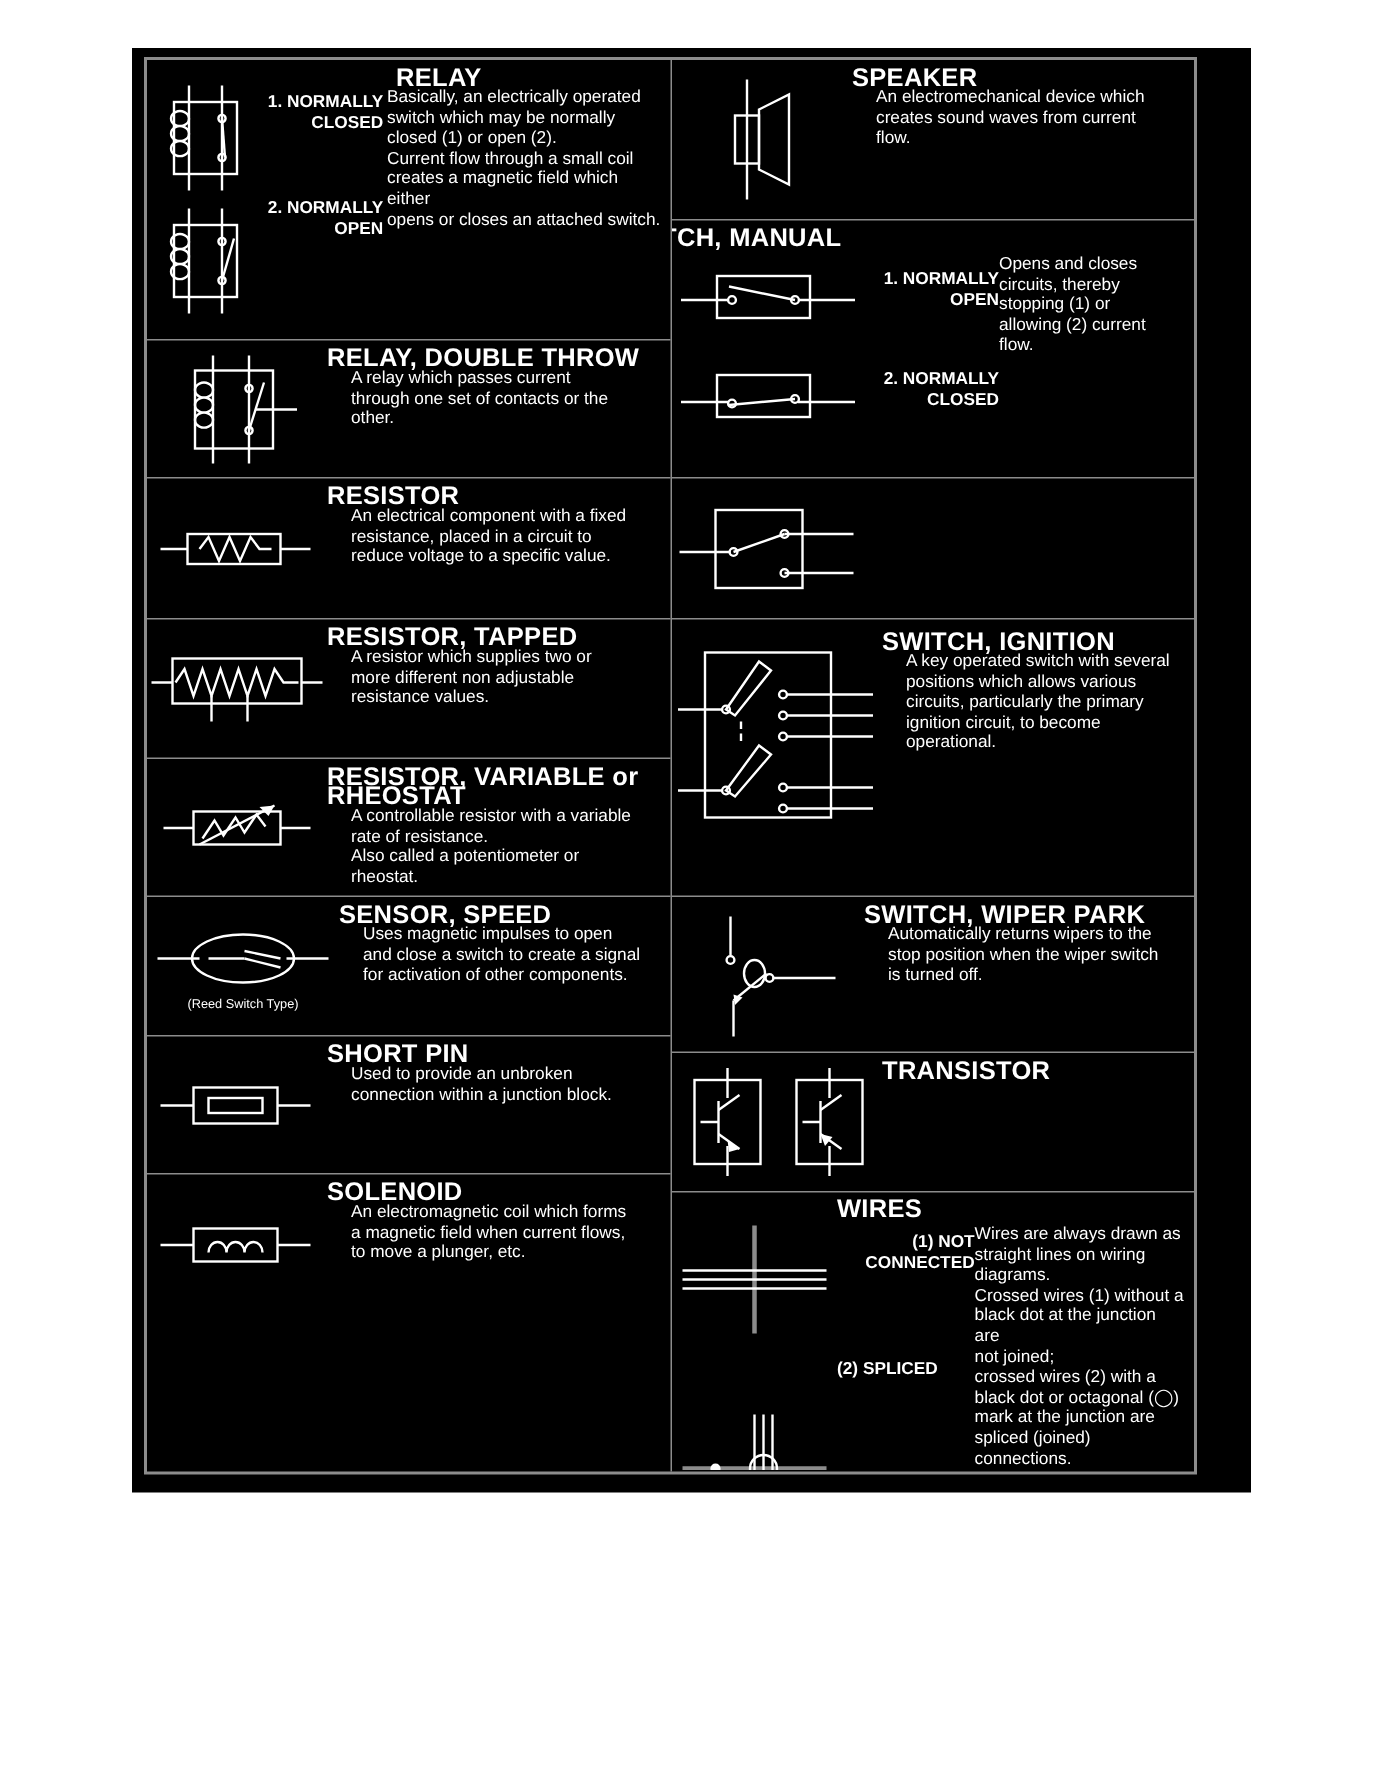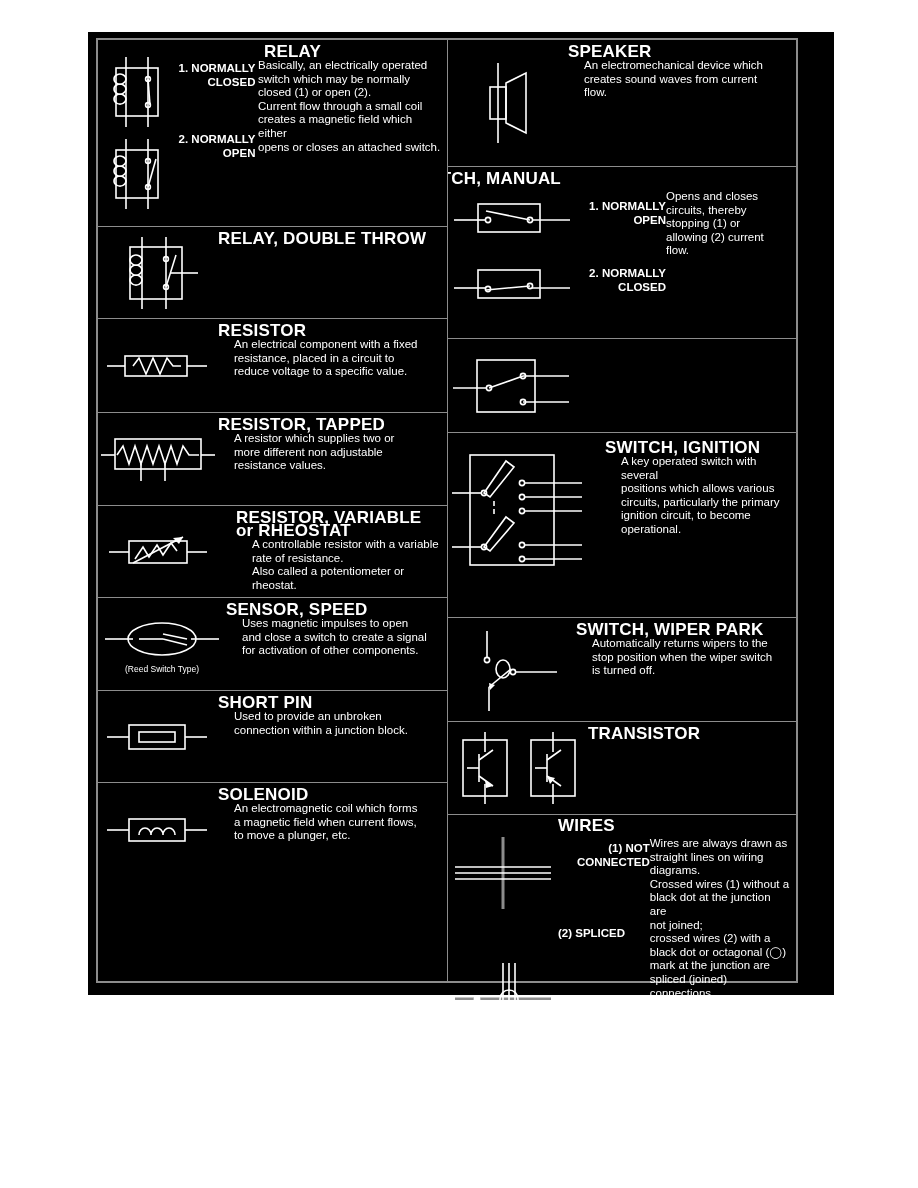--- a/index.html
+++ b/index.html
@@ -149,20 +149,25 @@
             <line class="wht" x1="54" y1="4" x2="54" y2="76"></line>
             <path class="wht" d="M30 27 a6 5 0 1 0 0 .1 M30 37 a6 5 0 1 0 0 .1 M30 47 a6 5 0 1 0 0 .1"></path>
             <circle class="wht" cx="54" cy="26" r="2.4"></circle>
             <circle class="wht" cx="54" cy="54" r="2.4"></circle>
             <line class="wht" x1="64" y1="22" x2="54" y2="54"></line>
             <line class="wht" x1="58" y1="40" x2="86" y2="40"></line>
           </svg>
         </div>
         <div class="txt">
           <div class="ttl">RELAY, DOUBLE THROW</div>
+          <div class="bdy">
+            <p>A relay which passes current</p>
+            <p>through one set of contacts or the</p>
+            <p>other.</p>
+          </div>
         </div>
       </div>
 
       <div class="cell" style="height:94px;">
         <div class="sym" style="width:120px;">
           <svg width="110" height="44" viewBox="0 0 110 44">
             <rect class="wht" x="22" y="12" width="62" height="20"></rect>
             <line class="wht" x1="4" y1="22" x2="22" y2="22"></line>
             <line class="wht" x1="84" y1="22" x2="104" y2="22"></line>
             <polyline class="wht" points="30,22 36,14 43,30 50,14 57,30 64,14 70,22 78,22"></polyline>
@@ -192,21 +197,21 @@
         <div class="txt">
           <div class="ttl">RESISTOR, TAPPED</div>
           <div class="bdy">
             <p>A resistor which supplies two or</p>
             <p>more different non adjustable</p>
             <p>resistance values.</p>
           </div>
         </div>
       </div>
 
-      <div class="cell" style="height:92px;gap:18px;">
+      <div class="cell" style="height:92px;">
         <div class="sym" style="width:120px;">
           <svg width="110" height="50" viewBox="0 0 110 50">
             <rect class="wht" x="26" y="14" width="58" height="22"></rect>
             <line class="wht" x1="6" y1="25" x2="26" y2="25"></line>
             <line class="wht" x1="84" y1="25" x2="104" y2="25"></line>
             <polyline class="wht" points="32,32 40,20 46,30 54,18 60,28 68,16 74,24"></polyline>
             <line class="wht" x1="30" y1="36" x2="80" y2="10"></line>
             <polygon class="whtf" points="80,10 70,11 76,17"></polygon>
           </svg>
         </div>
@@ -278,21 +283,21 @@
             <p>a magnetic field when current flows,</p>
             <p>to move a plunger, etc.</p>
           </div>
         </div>
       </div>
 
     </div>
 
     <div class="col col-right">
 
-      <div class="cell" style="height:127px;">
+      <div class="cell" style="height:107px;">
         <div class="sym" style="width:120px;">
           <svg width="80" height="88" viewBox="0 0 80 88">
             <line class="wht" x1="30" y1="4" x2="30" y2="84"></line>
             <rect class="wht" x="22" y="28" width="16" height="32"></rect>
             <polygon class="wht" points="38,24 58,14 58,74 38,64"></polygon>
           </svg>
         </div>
         <div class="txt">
           <div class="ttl">SPEAKER</div>
           <div class="bdy">
@@ -374,21 +379,21 @@
             <circle class="wht" cx="72" cy="64" r="2.6"></circle>
             <circle class="wht" cx="72" cy="98" r="2.6"></circle>
             <circle class="wht" cx="72" cy="112" r="2.6"></circle>
             <line class="wht" x1="74" y1="36" x2="132" y2="36"></line>
             <line class="wht" x1="74" y1="50" x2="132" y2="50"></line>
             <line class="wht" x1="74" y1="64" x2="132" y2="64"></line>
             <line class="wht" x1="74" y1="98" x2="132" y2="98"></line>
             <line class="wht" x1="74" y1="112" x2="132" y2="112"></line>
           </svg>
         </div>
-        <div class="txt" style="padding-top:8px;margin-left:17px;">
+        <div class="txt" style="padding-top:8px;">
           <div class="ttl">SWITCH, IGNITION</div>
           <div class="bdy">
             <p>A key operated switch with several</p>
             <p>positions which allows various</p>
             <p>circuits, particularly the primary</p>
             <p>ignition circuit, to become</p>
             <p>operational.</p>
           </div>
         </div>
       </div>

